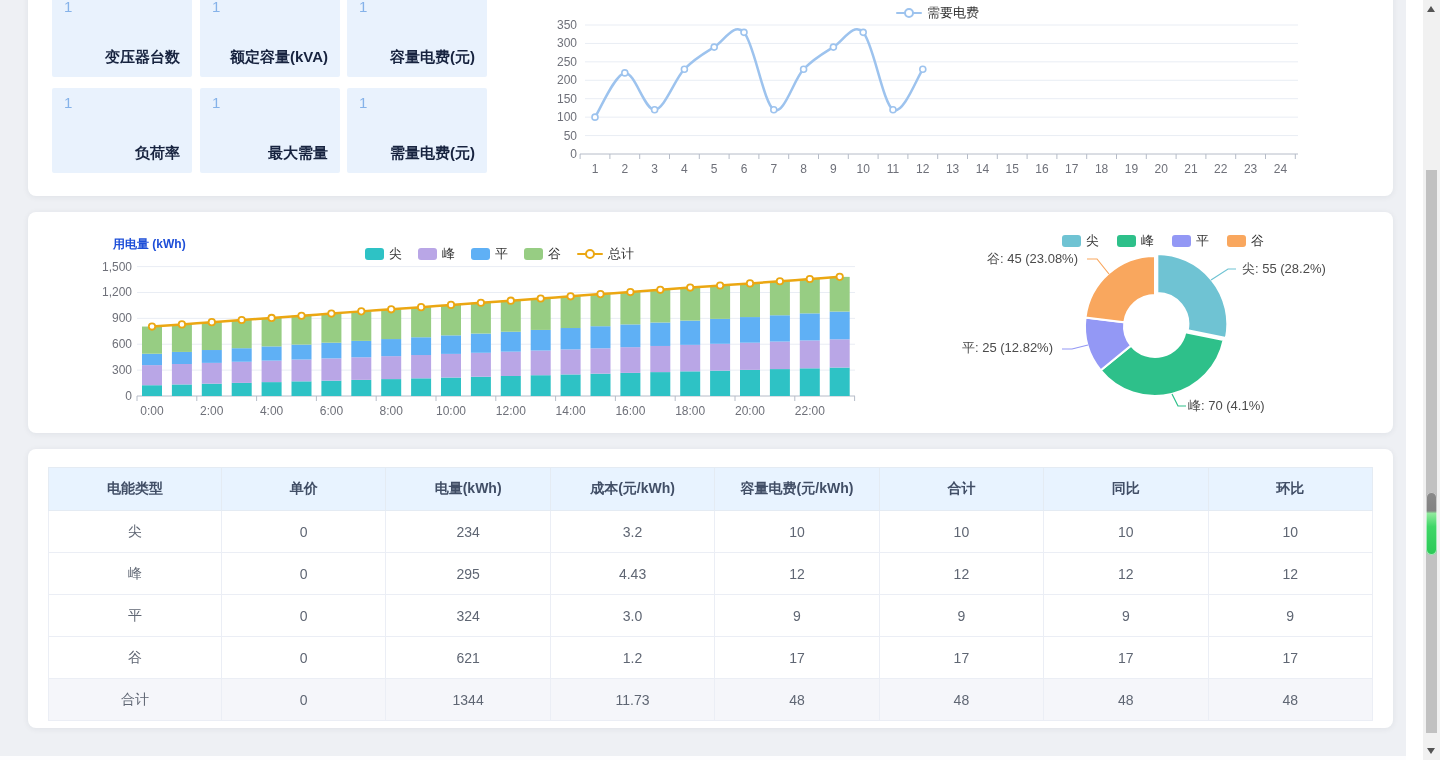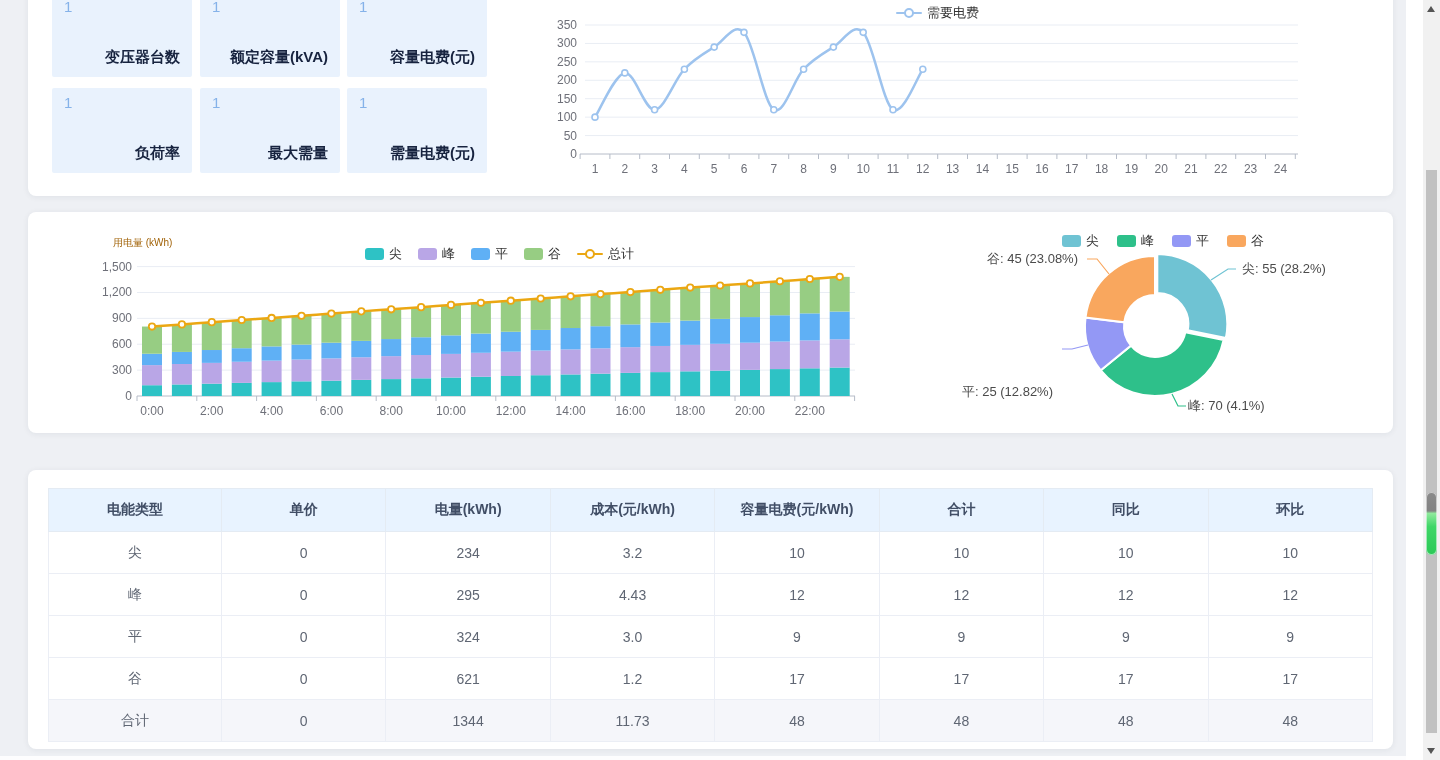--- a/index.html
+++ b/index.html
@@ -2,29 +2,29 @@
 <html><head>
 <meta charset="utf-8">
 <style>
   html,body{margin:0;padding:0;}
   body{font-family:"Liberation Sans",sans-serif;}
   .page{position:relative;width:1440px;height:760px;background:#ffffff;overflow:hidden;}
   .content{position:absolute;left:0;top:0;width:1406px;height:756px;background:#eef0f4;}
   .panel{position:absolute;background:#fff;border-radius:8px;box-shadow:0 1px 6px rgba(31,45,61,.07);}
   .panel-top{left:28px;top:-20px;width:1365px;height:216px;}
   .panel-mid{left:28px;top:212px;width:1365px;height:221px;}
-  .panel-table{left:28px;top:449px;width:1365px;height:279px;margin-top:21px;}
+  .panel-table{left:28px;top:449px;width:1365px;height:279px;}
 
   
   .card{position:absolute;width:140px;height:85px;background:#e9f2fd;border-radius:2px;}
   .card .val{position:absolute;left:12px;top:6px;font-size:15px;color:#85b2e9;}
   .card .lbl{position:absolute;right:12px;bottom:10px;font-size:15px;font-weight:700;color:#17233f;}
 
   svg text.ax{font-family:"Liberation Sans",sans-serif;font-size:12px;fill:#6e7079;}
-  .axis-title{position:absolute;left:85px;top:24px;font-size:10px;color:#a16207;}
+  .axis-title{position:absolute;left:85px;top:24px;font-size:12px;color:#1d4ed8;font-weight:bold;}
 
   .legend{position:absolute;display:flex;align-items:center;gap:16px;font-size:13px;color:#333;}
   .legend .item{display:flex;align-items:center;gap:5px;}
   .legend .sw{display:inline-block;width:19px;height:12px;border-radius:3px;}
   .legend .line-icon{position:relative;display:inline-block;width:26px;height:2px;border-radius:1px;}
   .legend .line-icon .ring{position:absolute;left:8px;top:-4px;width:6px;height:6px;border-radius:50%;background:#fff;border:2px solid currentColor;}
 
   .pie-label{position:absolute;font-size:13px;color:#4b4b4b;white-space:nowrap;}
   .pie-label.anchor-end{transform:translateX(-100%);}
 
@@ -381,21 +381,21 @@
           <path d="M172.77765267206422,122.27117629167644 A70,70 0 0 1 157.5103788131362,69.56243238212744 L196.22602490296032,74.26336291208501 A31,31 0 0 0 202.98724618334273,97.6058066434567 Z" fill="#9398f5" stroke="#fff" stroke-width="2"></path>
           <path d="M157.5103788131362,69.56243238212744 A70,70 0 0 1 226.99999999999997,8 L227,47 A31,31 0 0 0 196.22602490296032,74.26336291208501 Z" fill="#f9a75e" stroke="#fff" stroke-width="2"></path>
           <polyline points="283,32 300,21 308,21" fill="none" stroke="#6fc3d3" stroke-width="1.2"></polyline>
           <polyline points="244,146 250,158 258,158" fill="none" stroke="#2ec08a" stroke-width="1.2"></polyline>
           <polyline points="160,97 144,101 134,101" fill="none" stroke="#9398f5" stroke-width="1.2"></polyline>
           <polyline points="181,26 169,11 159,11" fill="none" stroke="#f9a75e" stroke-width="1.2"></polyline>
         </svg>
 
       <div class="pie-label" style="left:1214px;top:48px;">尖: 55 (28.2%)</div>
       <div class="pie-label" style="left:1160px;top:185px;">峰: 70 (4.1%)</div>
-      <div class="pie-label anchor-end" style="left:1025px;top:127px;margin-top:44px;">平: 25 (12.82%)</div>
+      <div class="pie-label anchor-end" style="left:1025px;top:127px;">平: 25 (12.82%)</div>
       <div class="pie-label anchor-end" style="left:1050px;top:38px;">谷: 45 (23.08%)</div>
     </section>
 
     <section class="panel panel-table">
       <div class="tbl-wrap">
         <table id="energy-table">
             <thead>
               <tr>
                 <th style="width: 170px;">电能类型</th>
                 <th>单价</th>

